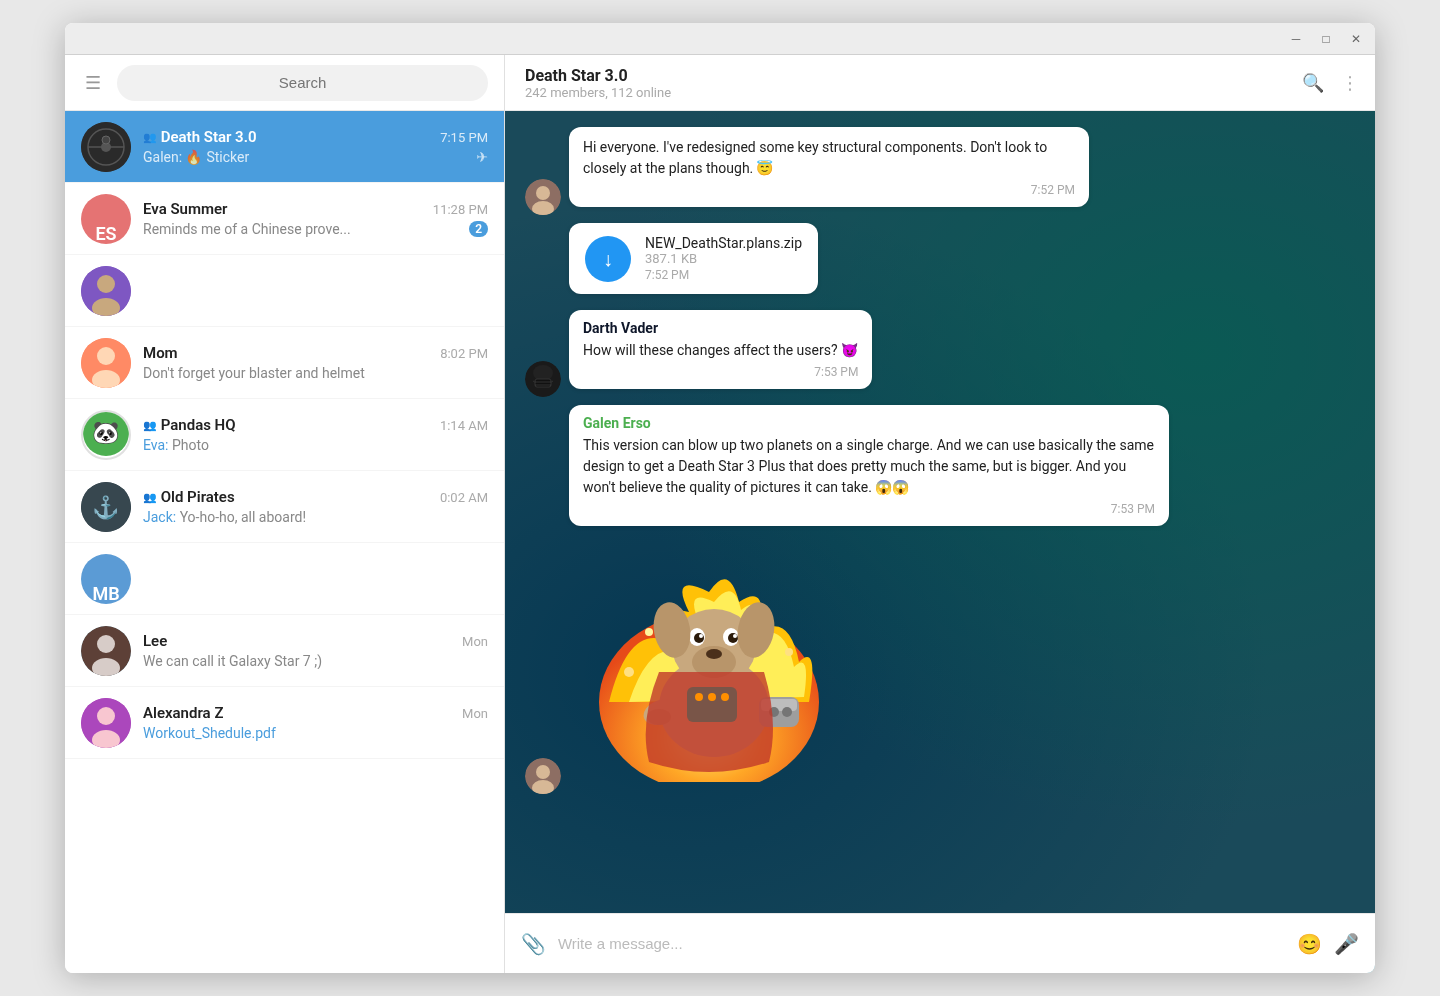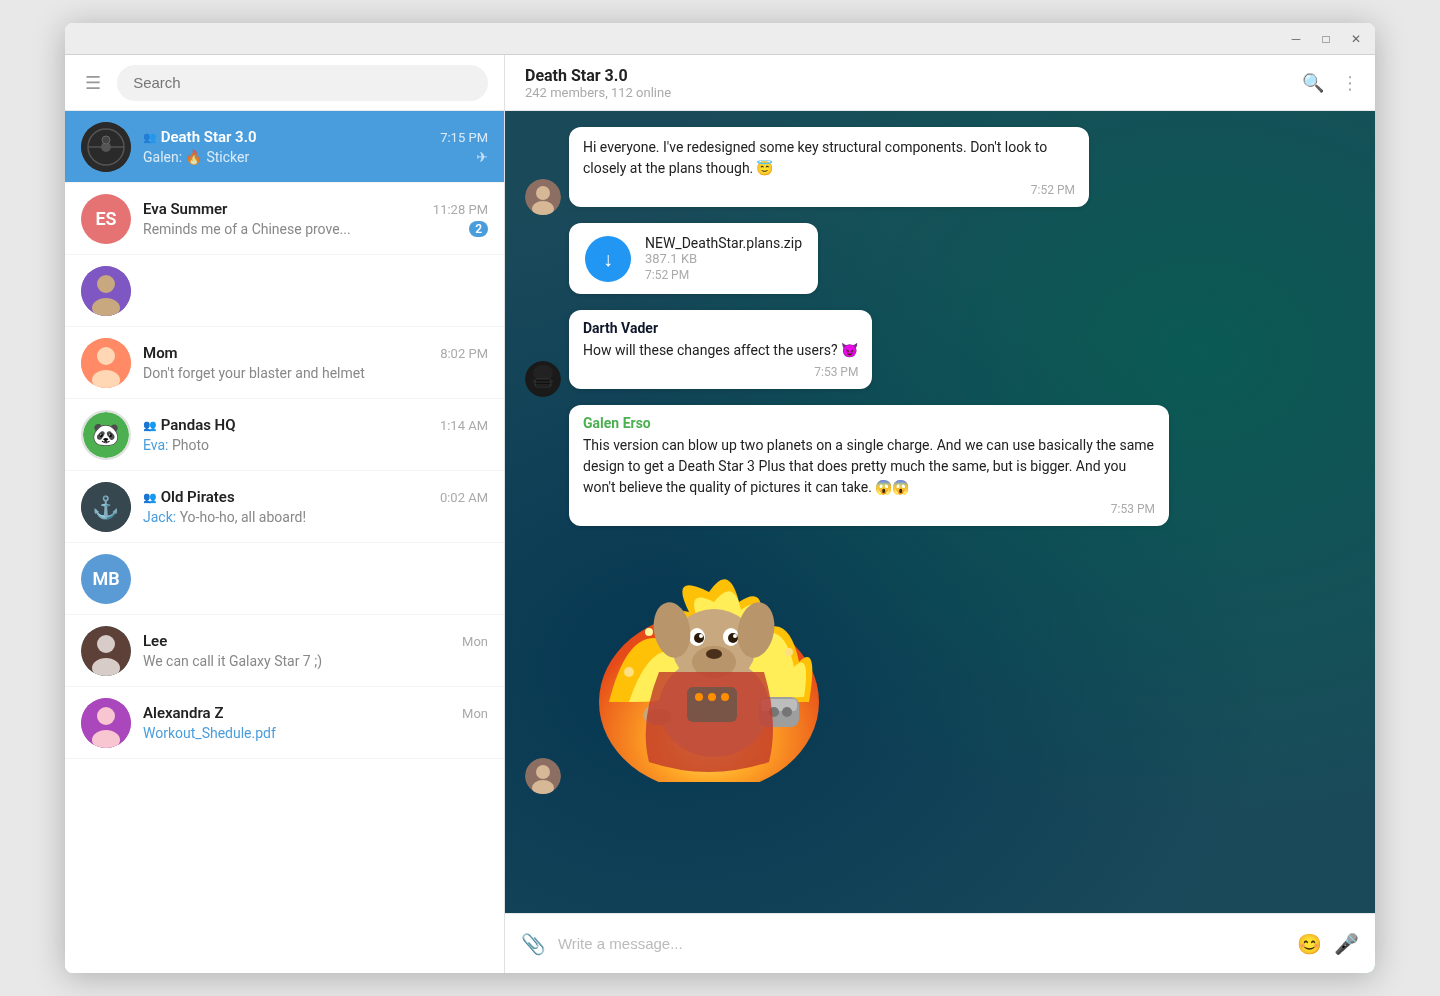--- a/index.html
+++ b/index.html
@@ -64,20 +64,21 @@
     .search-box {
       flex: 1;
       height: 36px;
       background: #f1f1f1;
       border-radius: 18px;
       border: none;
       padding: 0 16px;
       font-size: 15px;
       color: #737373;
       outline: none;
+      text-align: center;
     }
 
     .chat-list { overflow-y: auto; flex: 1; }
 
     .chat-item {
       display: flex;
       align-items: center;
       padding: 10px 16px;
       cursor: pointer;
       border-bottom: 1px solid #f4f4f4;
@@ -87,21 +88,21 @@
     .chat-item.active { background: #4a9ddd; }
     .chat-item.active .chat-name { color: #fff; }
     .chat-item.active .chat-preview { color: rgba(255,255,255,0.8); }
     .chat-item.active .chat-time { color: rgba(255,255,255,0.8); }
 
     .avatar {
       width: 50px; height: 50px;
       border-radius: 50%;
       flex-shrink: 0;
       display: flex;
-      align-items: center;
+      align-items: flex-end;
       justify-content: center;
       font-size: 18px;
       font-weight: 600;
       color: #fff;
       overflow: hidden;
       position: relative;
     }
 
     .chat-info { flex: 1; overflow: hidden; }
     .chat-top { display: flex; justify-content: space-between; align-items: center; margin-bottom: 3px; }

